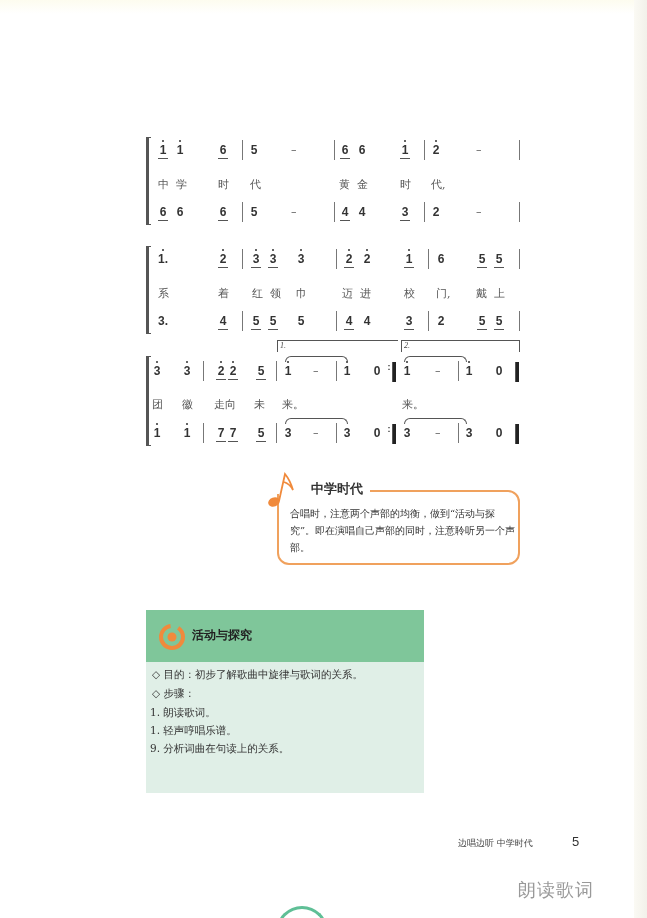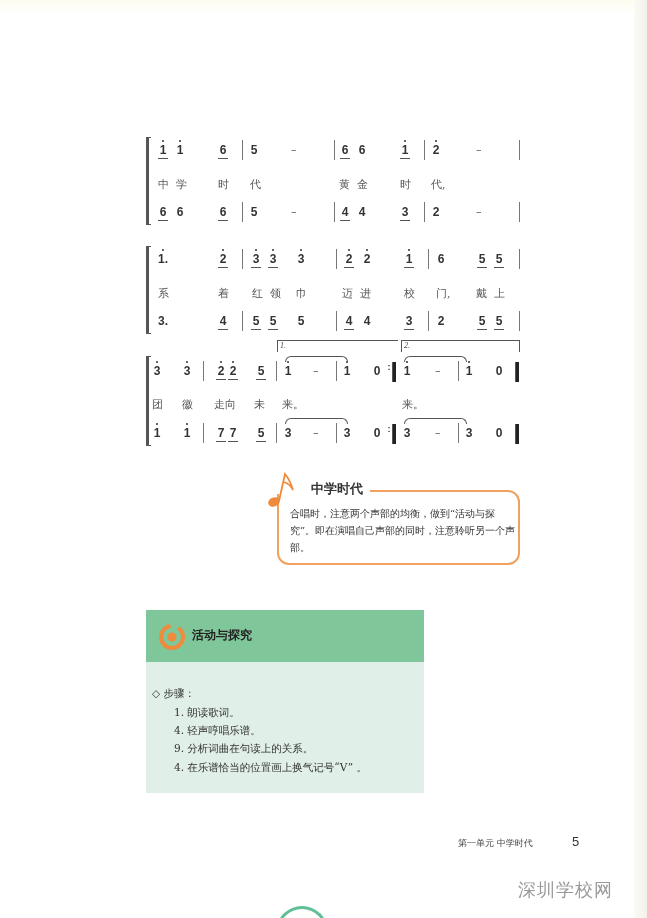--- a/index.html
+++ b/index.html
@@ -31,21 +31,21 @@
     .tip-title { position: absolute; left: 311px; top: 480px; font-family: "DejaVu Sans", sans-serif; font-weight: bold; font-size: 13px; color: #333; }
     .tip-text { position: absolute; left: 290px; top: 505px; width: 226px; font-family: "DejaVu Serif", serif; font-size: 10px; line-height: 17px; color: #333; }
     .music-note-icon { position: absolute; left: 266px; top: 470px; width: 30px; height: 40px; }
 
     
     .activity { position: absolute; left: 146px; top: 610px; width: 278px; height: 183px; background: #e0efe7; }
     .activity-header { position: absolute; left: 0; top: 0; width: 278px; height: 52px; background: #7fc69a; }
     .activity-title { position: absolute; left: 46px; top: 17px; font-family: "DejaVu Sans", sans-serif; font-weight: bold; font-size: 12px; color: #222; }
     .target-icon { position: absolute; left: 12px; top: 13px; width: 28px; height: 28px; }
     .activity-line { position: absolute; left: 6px; font-family: "DejaVu Serif", serif; font-size: 10.5px; color: #333; white-space: nowrap; }
-    .activity-step { position: absolute; left: 28px; font-family: "DejaVu Serif", serif; font-size: 10.5px; color: #333; white-space: nowrap; }
+    .activity-step { position: absolute; left: 4px; font-family: "DejaVu Serif", serif; font-size: 10.5px; color: #333; white-space: nowrap; }
 
     
     .footer-unit { position: absolute; left: 458px; top: 837px; font-family: "DejaVu Serif", serif; font-size: 9px; color: #444; }
     .footer-page { position: absolute; left: 572px; top: 834px; font-family: "Liberation Sans", sans-serif; font-size: 13px; color: #333; }
     .watermark { position: absolute; left: 518px; top: 878px; font-family: "DejaVu Serif", serif; font-size: 18px; color: #999; letter-spacing: 1px; }
     .bottom-arc { position: absolute; left: 276px; top: 906px; width: 52px; height: 26px; border: 3px solid #5fbf96; border-bottom: none; border-radius: 26px 26px 0 0; }
   </style>
 </head>
 <body>
 
@@ -223,23 +223,23 @@
 <div class="tip-text">合唱时，注意两个声部的均衡，做到“活动与探究”。即在演唱自己声部的同时，注意聆听另一个声部。</div>
 
 <div class="activity">
   <div class="activity-header">
     <svg class="target-icon" viewBox="0 0 28 28">
       <circle cx="14" cy="14" r="11" fill="none" stroke="#f08a3c" stroke-width="4" stroke-dasharray="50 8"></circle>
       <circle cx="14" cy="14" r="4.5" fill="#f08a3c"></circle>
     </svg>
     <div class="activity-title">活动与探究</div>
   </div>
+  <div class="activity-line" style="top:58px;">◇ 目的：初步了解歌曲中旋律与歌词的关系。</div>
   <div class="activity-line" style="top:77px;">◇ 步骤：</div>
   <div class="activity-step" style="top:96px;">1. 朗读歌词。</div>
-  <div class="activity-step" style="top:114px;">4. 轻声哼唱乐谱。</div>
+  <div class="activity-step" style="top:114px;">1. 轻声哼唱乐谱。</div>
   <div class="activity-step" style="top:132px;">9. 分析词曲在句读上的关系。</div>
-  <div class="activity-step" style="top:151px;">4. 在乐谱恰当的位置画上换气记号“V” 。</div>
-</div>
-
-<div class="footer-unit">第一单元 中学时代</div>
+</div>
+
+<div class="footer-unit">边唱边听 中学时代</div>
 <div class="footer-page">5</div>
-<div class="watermark">深圳学校网</div>
+<div class="watermark">朗读歌词</div>
 <div class="bottom-arc"></div>
 
 </body></html>

